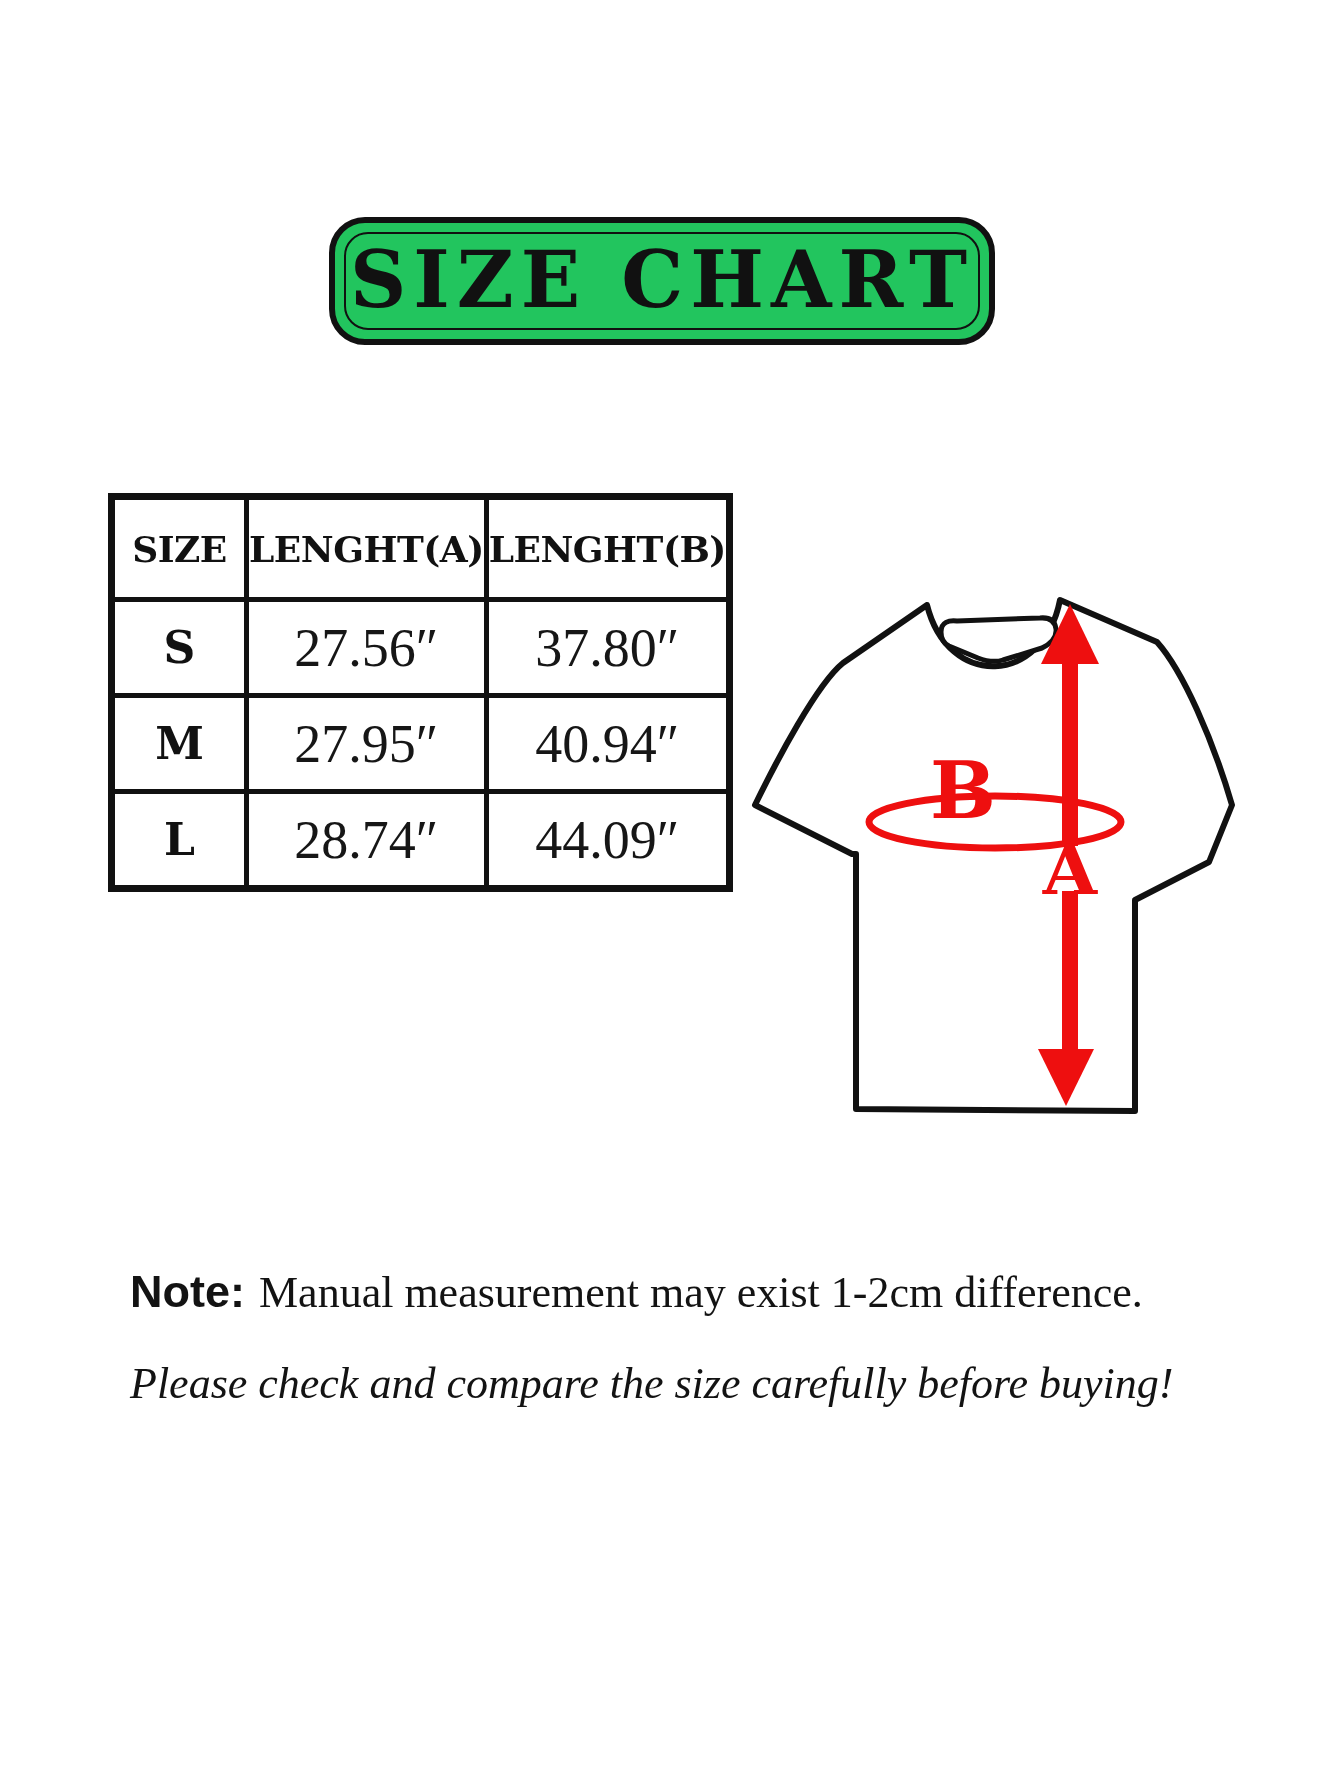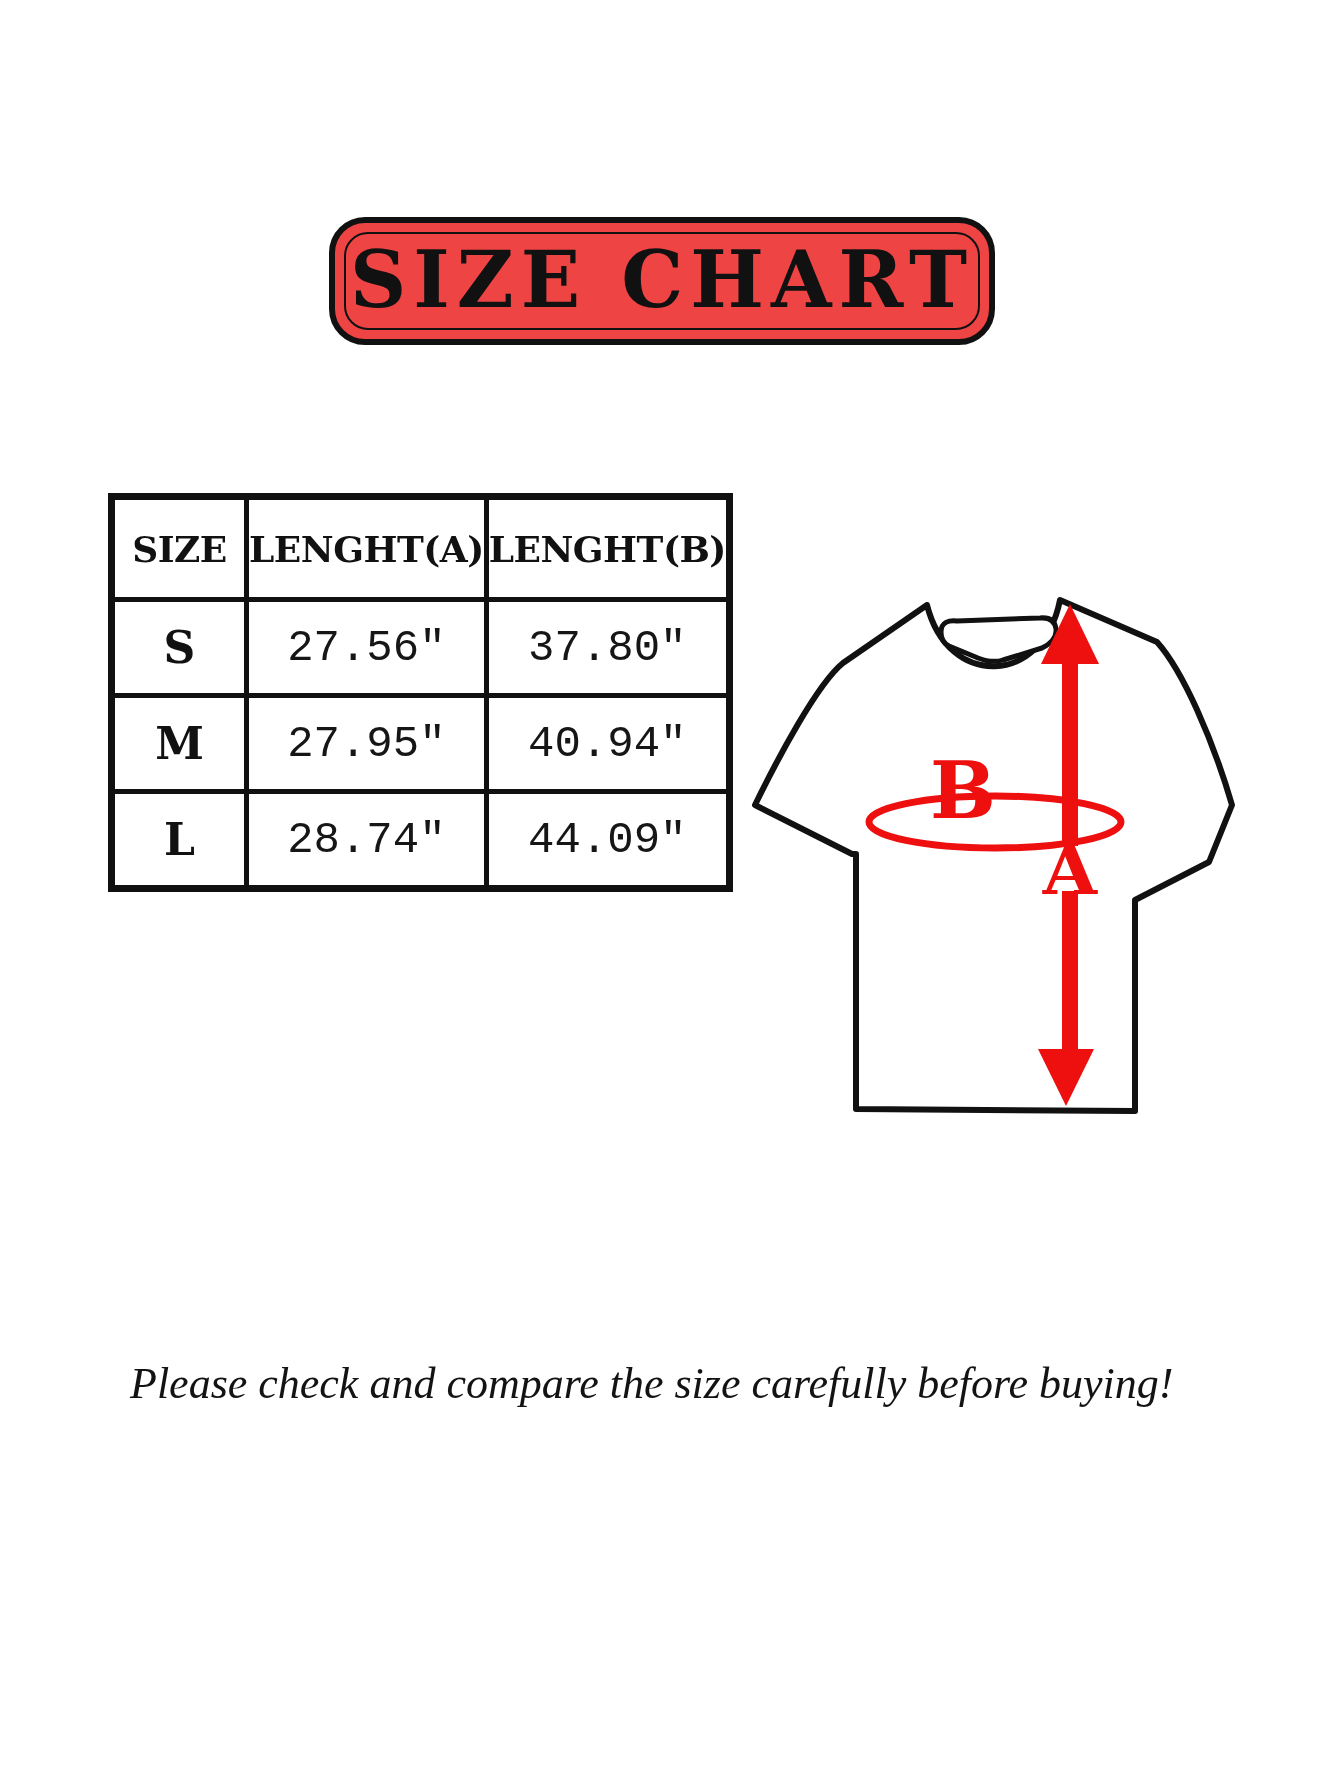--- a/index.html
+++ b/index.html
@@ -11,21 +11,21 @@
     font-family:"DejaVu Serif", serif;
     color:#111;
   }
 
   
   .title-box{
     position:absolute;left:329px;top:217px;width:666px;height:128px;
     border:6px solid #111;border-radius:36px;
     box-sizing:border-box;
     padding:9px;
-    background:#ef4444;
+    background:#22c55e;
   }
   .title-box-inner{
     width:100%;height:100%;
     border:2px solid #111;border-radius:24px;
     box-sizing:border-box;
     display:flex;align-items:center;justify-content:center;
   }
   .page-title{
     font-family:"DejaVu Serif", serif;
     font-weight:bold;
@@ -58,22 +58,22 @@
     font-size:36px;
     letter-spacing:-0.5px;
   }
   .size-table td{height:91px;}
   td.size-label{
     font-family:"DejaVu Serif", serif;
     font-weight:bold;
     font-size:44px;
   }
   td.measure{
-    font-family:Liberation Mono, monospace;
-    font-size:44px;
+    font-family:Liberation Serif, serif;
+    font-size:54px;
     color:#161616;
   }
 
   
   .tshirt-wrap{position:absolute;left:745px;top:592px;width:500px;height:530px;}
   .tshirt-wrap svg{display:block;width:100%;height:100%;}
   .red-letter{
     font-family:"DejaVu Serif", serif;
     font-weight:bold;
   }
@@ -183,15 +183,16 @@
         <polygon points="325,12 296,72 354,72" fill="#ee0f0f"></polygon>
         <rect x="317" y="66" width="16" height="188" fill="#ee0f0f"></rect>
         <rect x="317" y="299" width="16" height="162" fill="#ee0f0f"></rect>
         <polygon points="321,514 293,457 349,457" fill="#ee0f0f"></polygon>
       </g>
 
       <text class="red-letter" x="325" y="302" font-size="70" text-anchor="middle" fill="#ee0f0f">A</text>
     </svg>
   </div>
 
+  <div class="note-line1"><span class="note-label">Note:</span><span>Manual measurement may exist 1-2cm difference.</span></div>
   <div class="note-line2">Please check and compare the size carefully before buying!</div>
 
 </div>
 
 </body></html>

